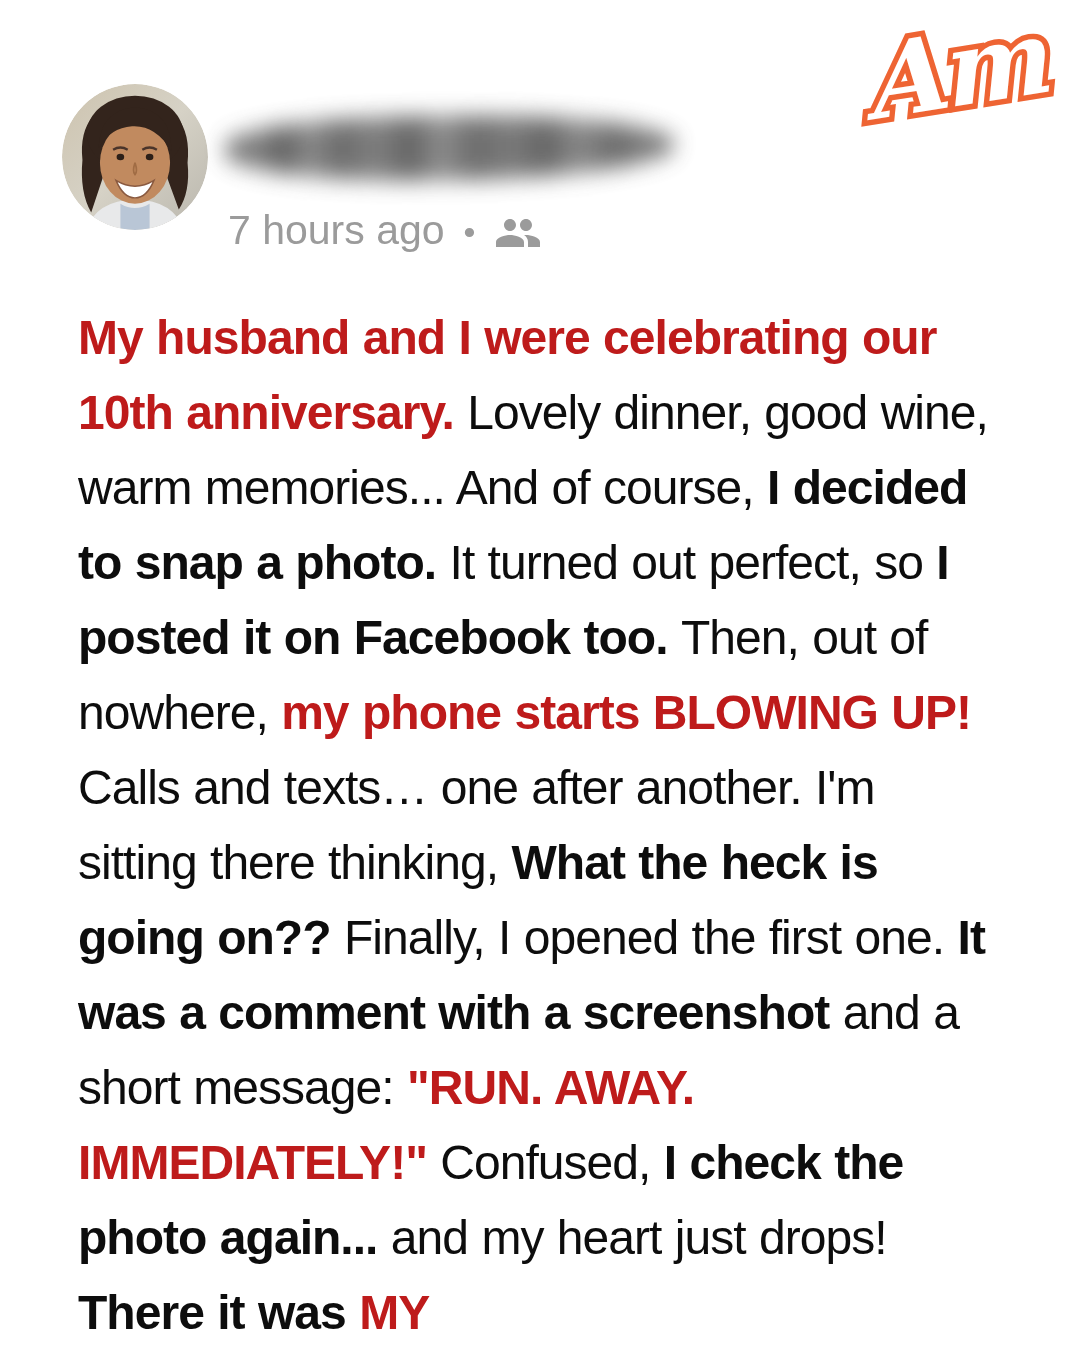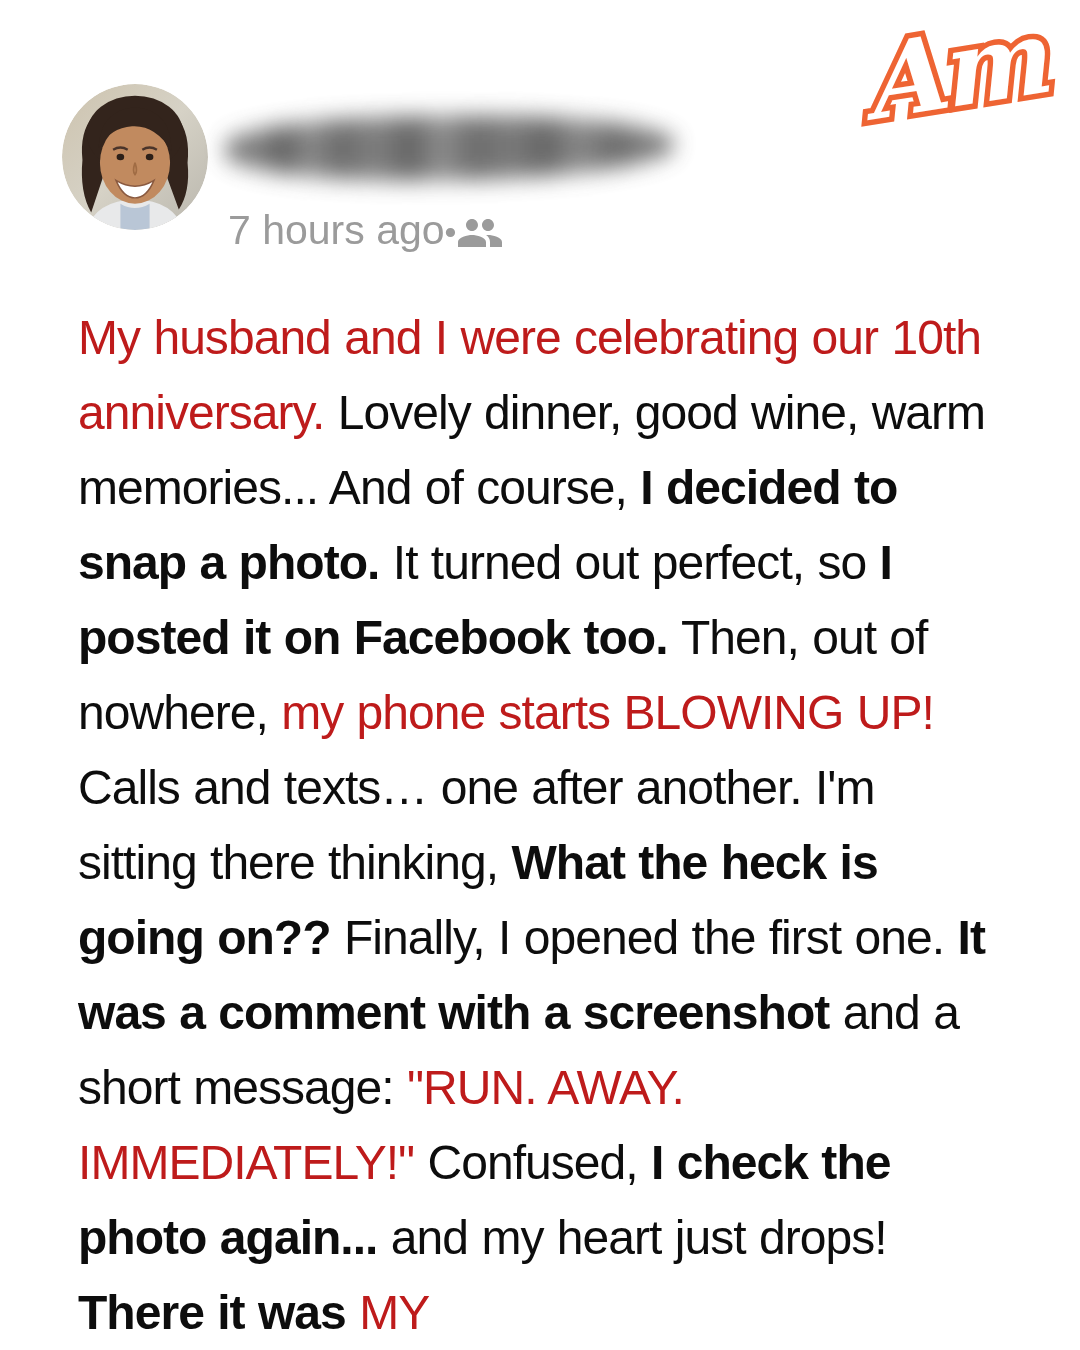--- a/index.html
+++ b/index.html
@@ -34,21 +34,21 @@
       repeating-linear-gradient(90deg,
         #474747 0px, #6a6a6a 26px, #3f3f3f 58px, #757575 84px,
         #4a4a4a 112px, #666666 150px, #414141 186px, #787878 214px,
         #4c4c4c 248px, #5f5f5f 286px, #434343 320px, #717171 352px,
         #4a4a4a 390px, #626262 420px, #484848 448px);
     transform: skewY(-0.6deg);
   }
 
   .meta-row {
     position: absolute; left: 228px; top: 203px;
-    display: flex; align-items: center; gap: 0;
+    display: flex; align-items: center; gap: 19px;
     color: var(--gray);
     font-size: 41px;
   }
   .meta-row .dot { font-size: 34px; line-height: 1; padding-top: 4px; }
   .meta-row .people-icon svg { width: 48px; height: 48px; display: block; margin-top: 6px; }
 
   .brand-logo {
     position: absolute; top: 18px; right: 30px;
     font-family: "DejaVu Serif", serif;
     font-style: italic;
@@ -68,21 +68,21 @@
     width: 926px;
     font-size: 48px;
     line-height: 75px;
     letter-spacing: -0.02em;
     color: var(--text-black);
     font-weight: 400;
     word-spacing: 0.02em;
   }
   .seg-normal   { font-weight: 400; color: var(--text-black); }
   .seg-bold     { font-weight: 700; color: var(--text-black); }
-  .seg-red-bold { font-weight: 400; color: var(--accent-red); }
+  .seg-red-bold { font-weight: 700; color: var(--accent-red); }
 </style>
 </head>
 <body style="--accent-red: #be1b1b; --text-black: #0d0d0d; --gray: #9b9b9b; --orange: #ee6433;">
 
 <div class="avatar">
   <svg viewBox="0 0 100 100">
     <defs>
       <clipPath id="avclip">
           <circle cx="50" cy="50" r="50"></circle>
         </clipPath>

